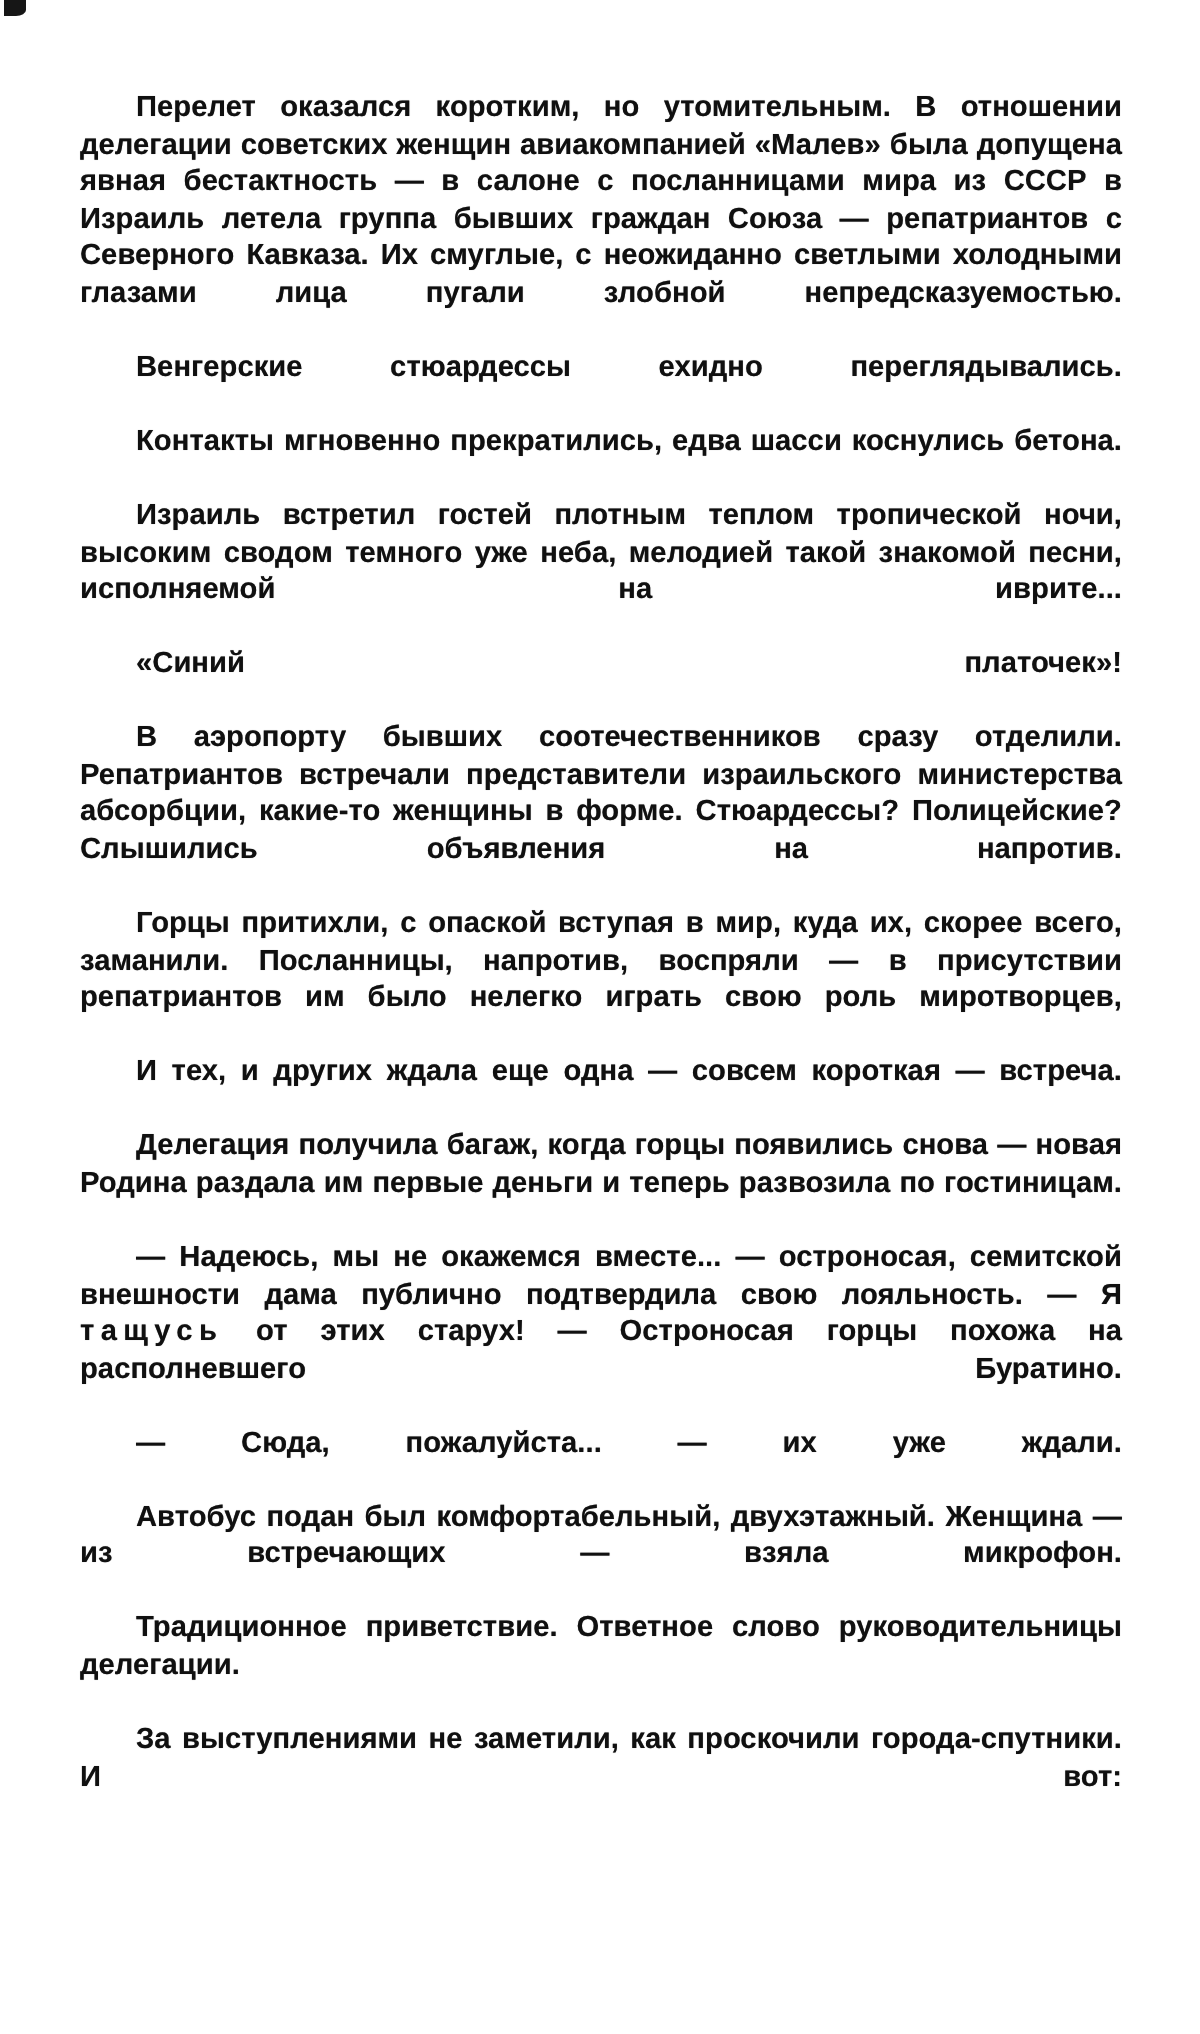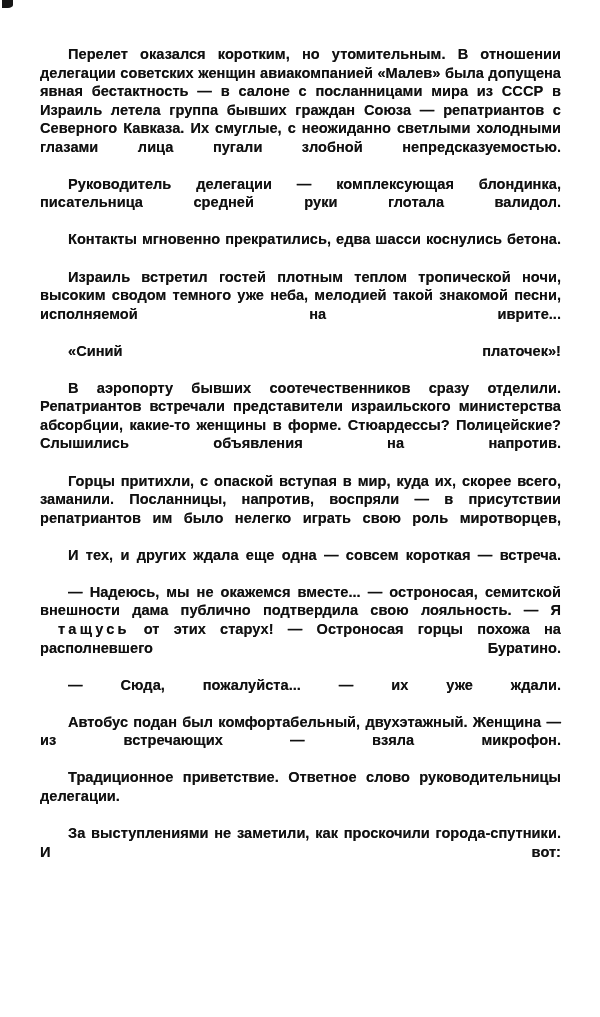--- a/index.html
+++ b/index.html
@@ -54,21 +54,20 @@
 
   
   p.para::after {
     content: "";
     display: inline-block;
     width: 100%;
   }
 
   .spaced {
     letter-spacing: 3.2px;
-    margin-left: 18px;
   }
 
   .page-number {
     position: absolute;
     top: 930px;
     left: 40px;
     width: 507px;
     text-align: right;
     font-size: 15px;
     font-weight: bold;
@@ -80,27 +79,28 @@
 </head>
 <body>
 
 <div class="page">
 
   <div class="scan-speck"></div>
 
   <div class="text-column">
 
     <p class="para">Перелет оказался коротким, но утомительным. В отношении делегации советских женщин авиакомпанией «Малев» была допущена явная бестактность — в салоне с посланницами мира из СССР в Израиль летела группа бывших граждан Союза — репатриантов с Северного Кавказа. Их смуглые, с неожиданно светлыми холодными глазами лица пугали злобной непредсказуемостью.</p>
-    <p class="para">Руководитель делегации — комплексующая блондинка, писательница средней руки глотала валидол.</p>
+    <p class="para">Венгерские стюардессы ехидно переглядывались.</p>
     <p class="para">Контакты мгновенно прекратились, едва шасси коснулись бетона.</p>
     <p class="para">Израиль встретил гостей плотным теплом тропической ночи, высоким сводом темного уже неба, мелодией такой знакомой песни, исполняемой на иврите...</p>
     <p class="para">«Синий платочек»!</p>
     <p class="para">В аэропорту бывших соотечественников сразу отделили. Репатриантов встречали представители израильского министерства абсорбции, какие-то женщины в форме. Стюардессы? Полицейские? Слышились объявления на напротив.</p>
     <p class="para">Горцы притихли, с опаской вступая в мир, куда их, скорее всего, заманили. Посланницы, напротив, воспряли — в присутствии репатриантов им было нелегко играть свою роль миротворцев,</p>
     <p class="para">И тех, и других ждала еще одна — совсем короткая — встреча.</p>
+    <p class="para">Делегация получила багаж, когда горцы появились снова — новая Родина раздала им первые деньги и теперь развозила по гостиницам.</p>
 
     <p class="para">
       <span>— Надеюсь, мы не окажемся вместе... — остроносая, семитской внешности дама публично подтвердила свою лояльность. — Я </span><span class="spaced">тащусь</span><span> от этих старух! — Остроносая горцы похожа на располневшего Буратино.</span>
     </p>
 
     <p class="para">— Сюда, пожалуйста... — их уже ждали.</p>
     <p class="para">Автобус подан был комфортабельный, двухэтажный. Женщина — из встречающих — взяла микрофон.</p>
     <p class="para">Традиционное приветствие. Ответное слово руководительницы делегации.</p>
     <p class="para">За выступлениями не заметили, как проскочили города-спутники. И вот:</p>
 

